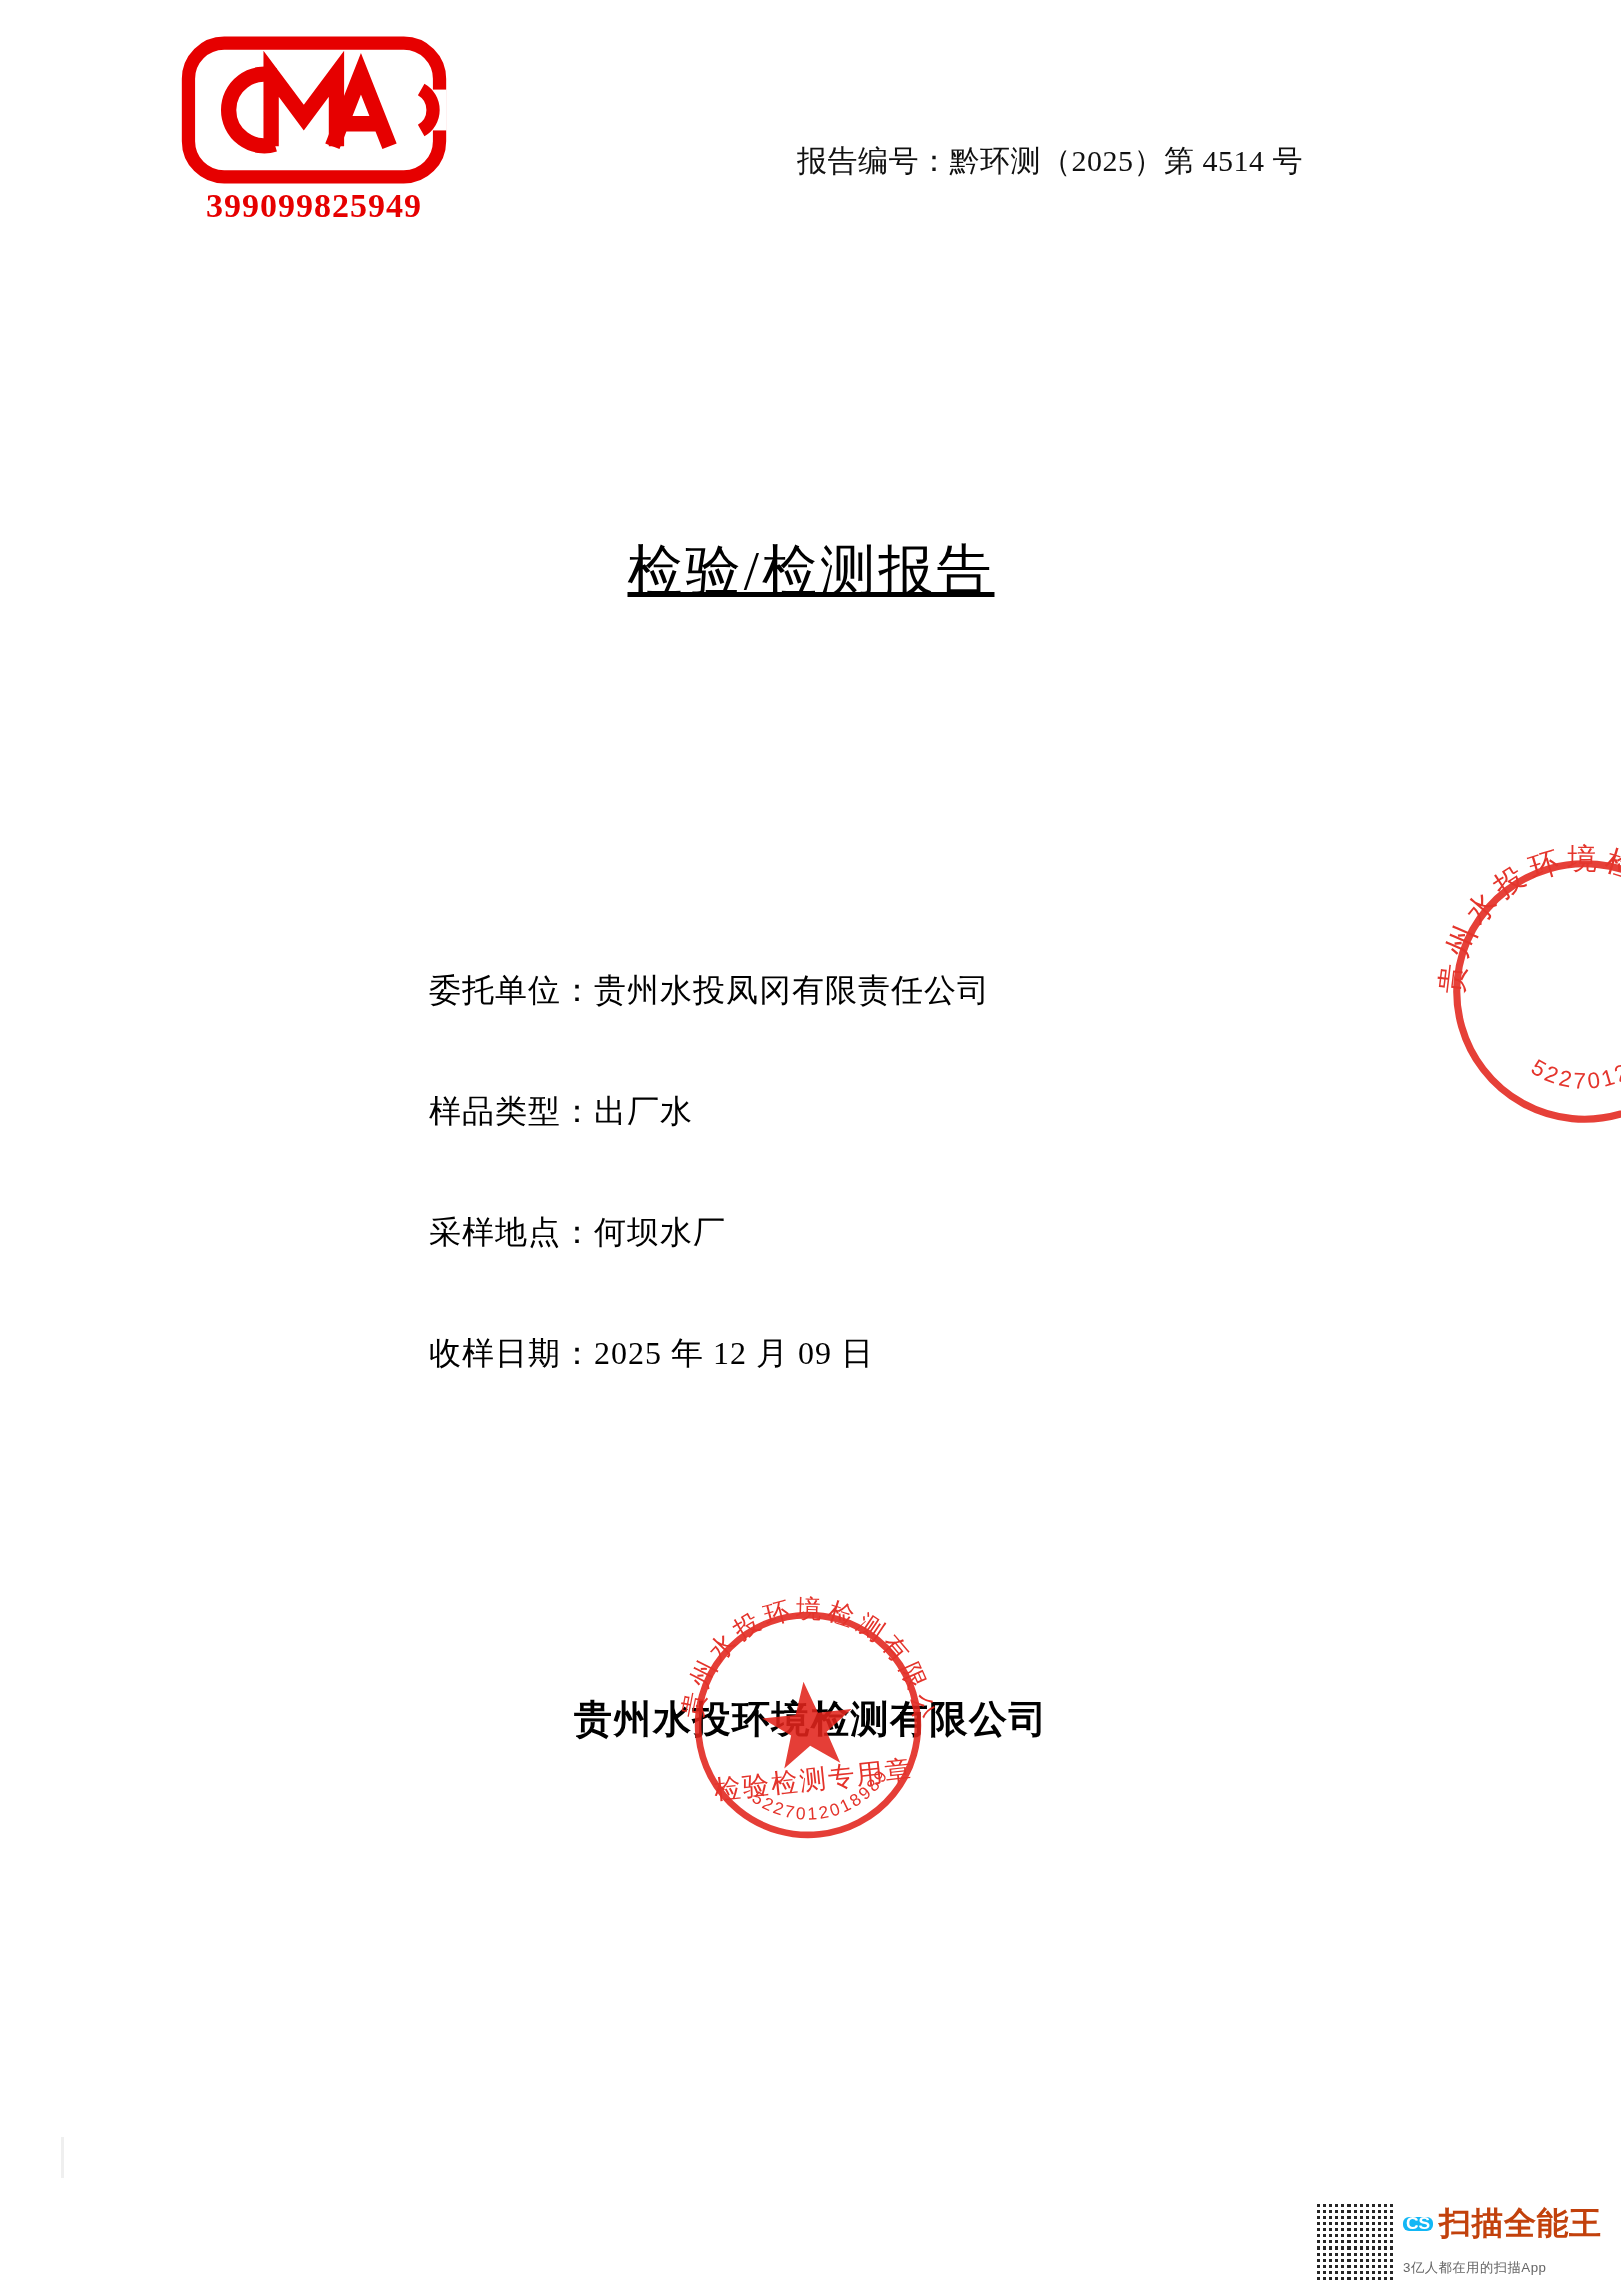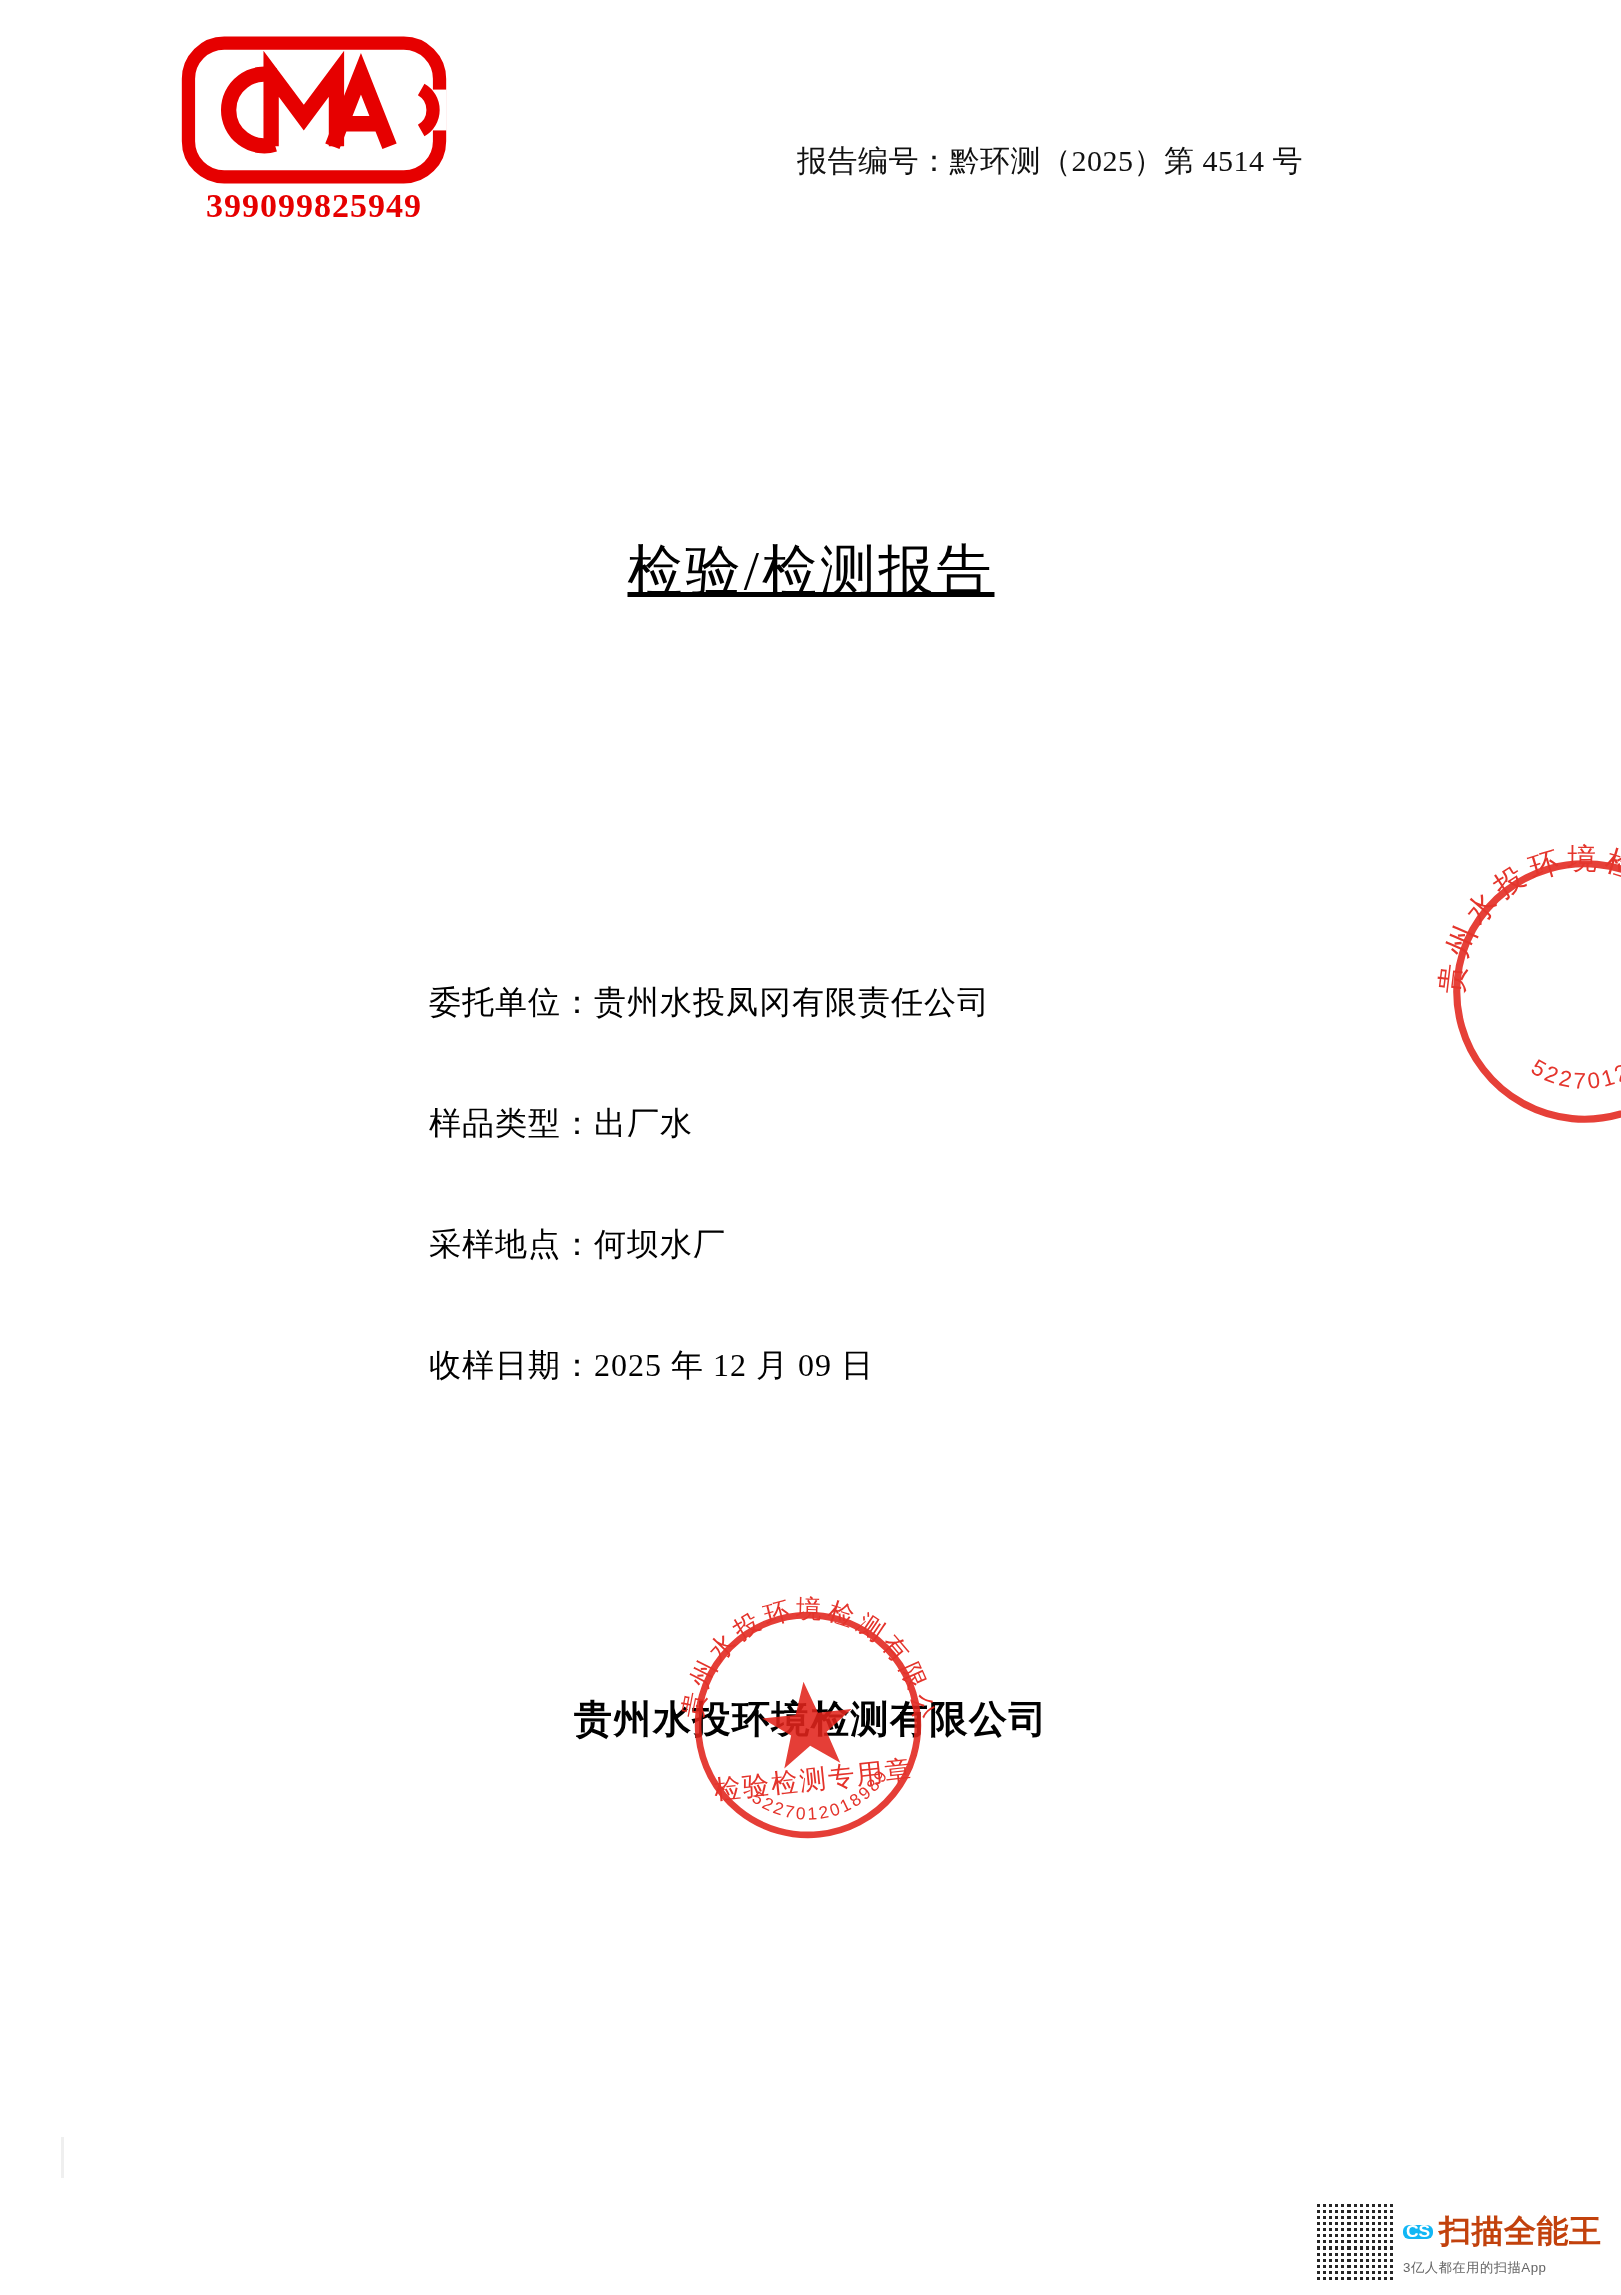--- a/index.html
+++ b/index.html
@@ -76,21 +76,20 @@
     left: 429px;
     top: 969px;
     width: 971px;
   }
   .field-row {
     font-size: 32px;
     color: #000;
     margin-bottom: 77px;
     letter-spacing: 1px;
     white-space: nowrap;
-    margin-top: 12px;
   }
   .field-label { }
   .field-value { }
 
   
   .company {
     position: absolute;
     left: 0;
     top: 1694px;
     width: 1622px;
@@ -163,21 +162,21 @@
     justify-content: center;
   }
   .scan-title {
     font-family: "Liberation Sans", sans-serif;
     font-size: 32px;
     font-weight: bold;
     color: #c2410c;
     letter-spacing: 0.5px;
   }
   .scan-sub {
-    margin-top: 5px;
+    margin-top: 13px;
     font-family: "Liberation Sans", sans-serif;
     font-size: 13.3px;
     color: #666;
     letter-spacing: 0.5px;
   }
 
   
   .edge-mark {
     position: absolute;
     left: 61px;

